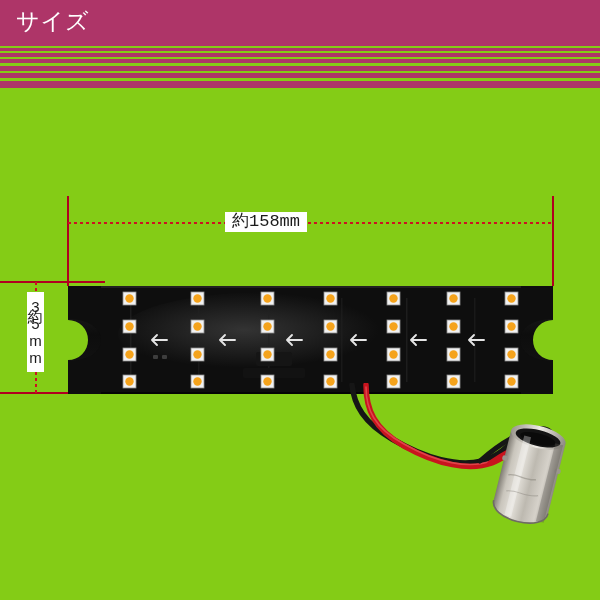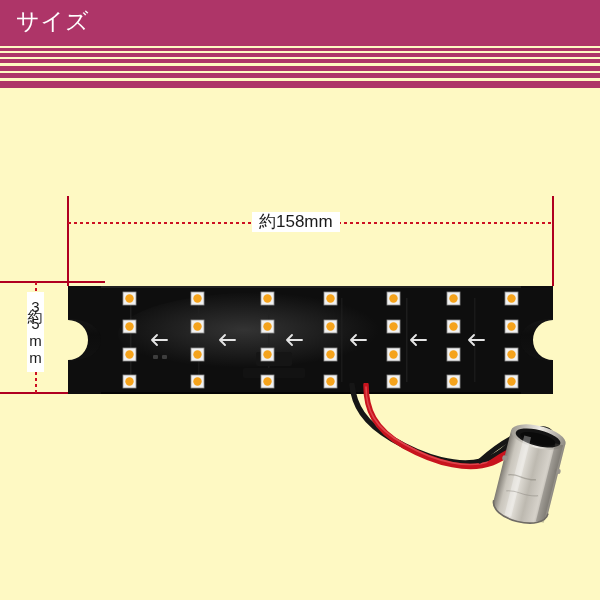--- a/index.html
+++ b/index.html
@@ -12,21 +12,21 @@
     height: 600px;
     font-family: "Liberation Sans", sans-serif;
     position: relative;
     overflow: hidden;
   }
 
   #page {
     position: relative;
     width: 600px;
     height: 600px;
-    background: #fef9c3;
+    background: #84cc16;
   }
 
   
   .header-band {
     position: absolute;
     left: 0;
     top: 0;
     width: 600px;
     height: 43px;
     background: #ae3568;
@@ -159,21 +159,21 @@
     <div class="stripe" style="top:38px;height:7px;"></div>
   </div>
 
   <div class="drawing">
 
     <div class="ext-line ext-line-v" style="left:67px; top:108px; height:90px;"></div>
 
     <div class="ext-line ext-line-v" style="left:552px; top:108px; height:90px;"></div>
 
     <div class="dim-dotted-h" style="left:68px; top:134px; width:485px;"></div>
-    <div class="dim-label-h" style="left:252px; top:124px;">約158mm</div>
+    <div class="dim-label-h" style="left:225px; top:124px;font-family:Liberation Mono, monospace;">約158mm</div>
 
     <div class="ext-line ext-line-h" style="left:0px; top:193px; width:105px;"></div>
 
     <div class="ext-line ext-line-h" style="left:0px; top:304px; width:105px;"></div>
 
     <div class="dim-dotted-v" style="left:35px; top:194px; height:111px;"></div>
     <div class="dim-label-v" style="left:27px; top:204px;">約35mm</div>
 
     <div class="pcb-wrap">
       <svg class="pcb-svg" width="485" height="108" viewBox="0 0 485 108" xmlns="http://www.w3.org/2000/svg">

